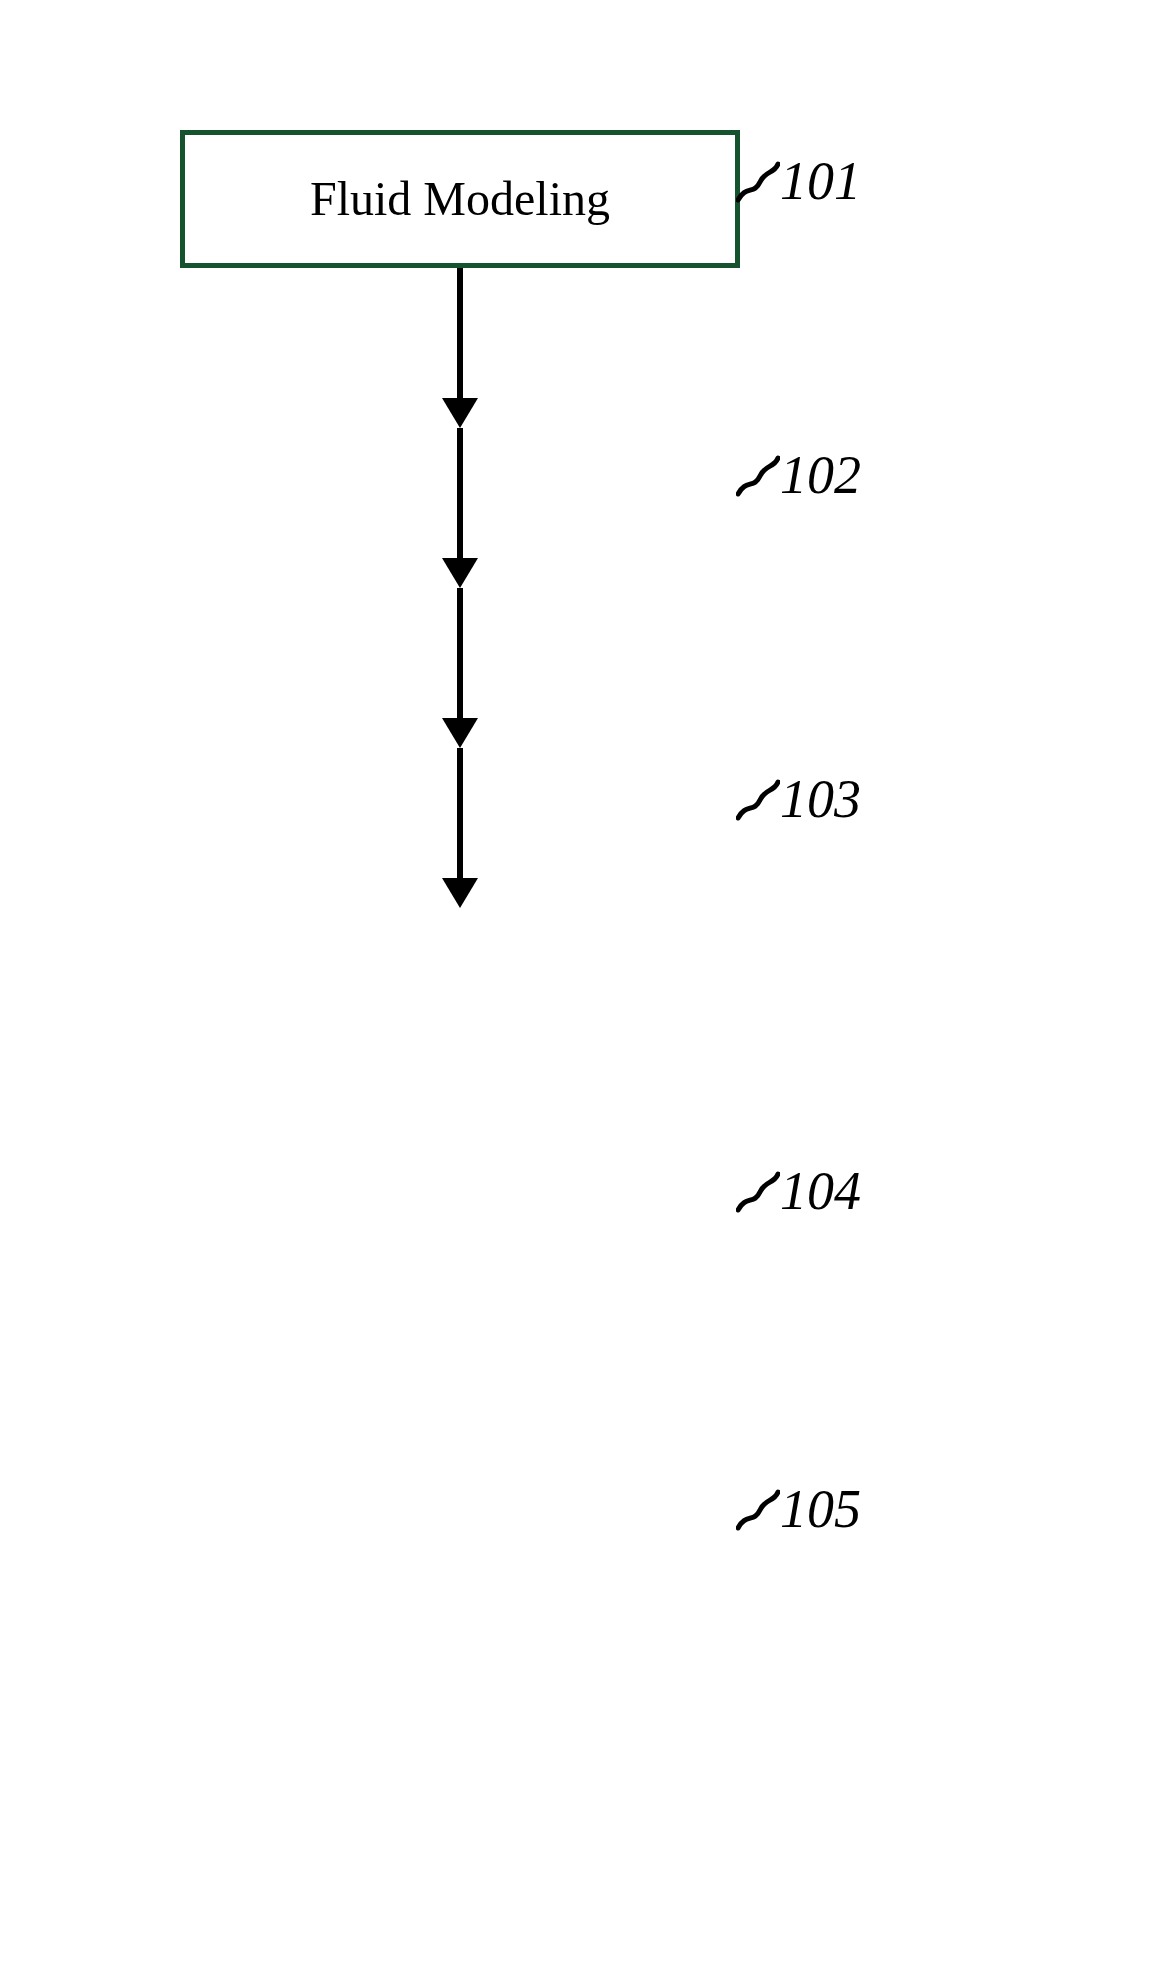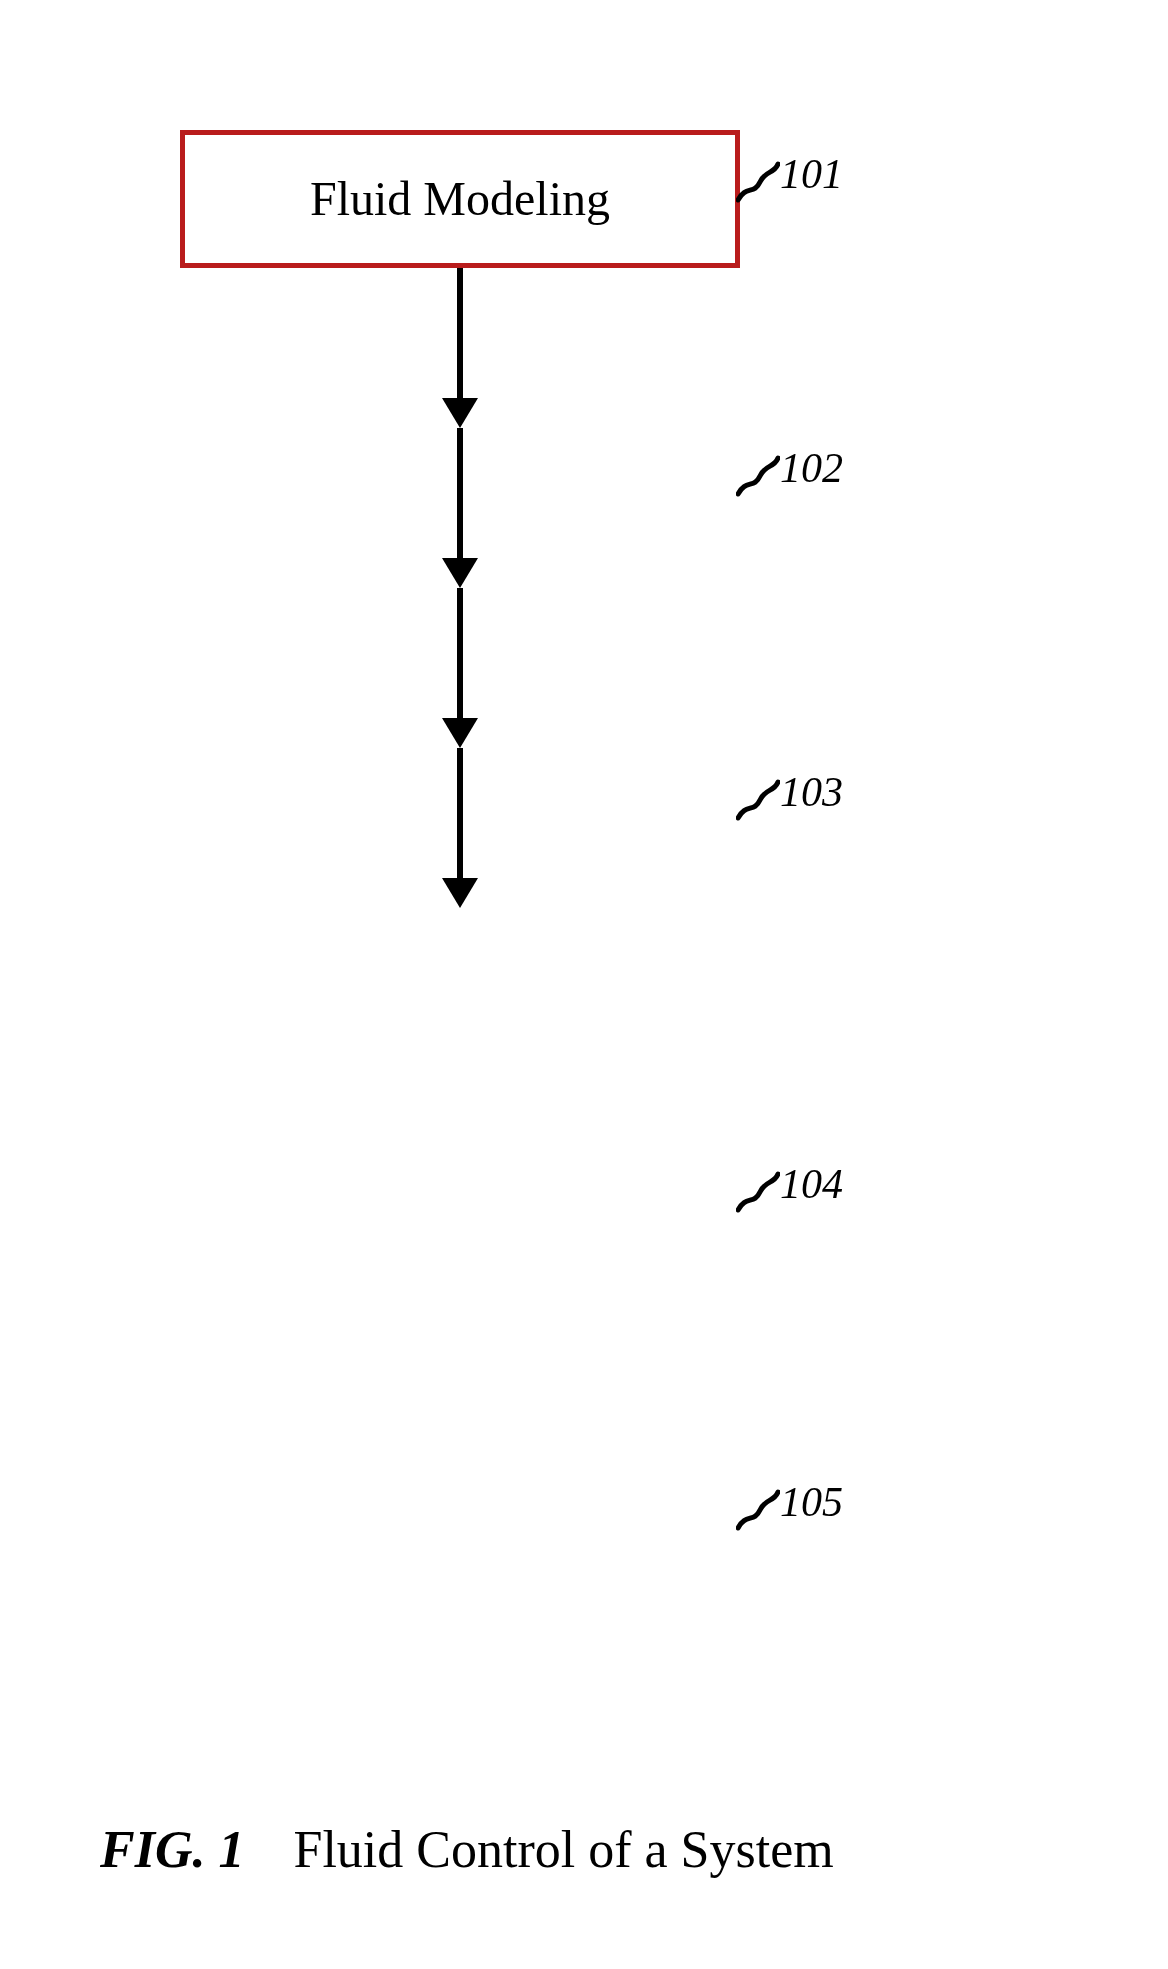--- a/index.html
+++ b/index.html
@@ -20,21 +20,21 @@
     position: absolute;
     left: 180px;
     top: 130px;
     width: 560px;
     display: flex;
     flex-direction: column;
     align-items: center;
   }
   .box {
     width: 560px;
-    border: 5px solid #b91c1c;
+    border: 5px solid #14532d;
     box-sizing: border-box;
     display: flex;
     flex-direction: column;
     align-items: center;
     justify-content: center;
     font-size: 48px;
     line-height: 1.2;
     text-align: center;
     padding: 35px 20px;
     background: #fff;
@@ -56,21 +56,21 @@
     height: 0;
     border-left: 18px solid transparent;
     border-right: 18px solid transparent;
     border-top: 30px solid #000;
   }
   .callout {
     position: absolute;
     left: 780px;
     font-style: italic;
     font-family: "Times New Roman", Times, serif;
-    font-size: 42px;
+    font-size: 54px;
   }
   .callout svg {
     position: absolute;
     left: -44px;
     top: 10px;
   }
   .caption {
     position: absolute;
     left: 100px;
     bottom: 90px;
@@ -143,17 +143,13 @@
     <span>104</span>
   </div>
 
   <div class="callout" style="top:1478px;">
     <svg width="44" height="44" viewBox="0 0 44 44">
       <path d="M2 40 C 10 25, 18 35, 24 22 C 30 10, 38 14, 42 4" stroke="#000" stroke-width="5" fill="none" stroke-linecap="round"></path>
     </svg>
     <span>105</span>
   </div>
 
-  <div class="caption">
-    <span class="fig">FIG. 1</span>
-    <span>Fluid Control of a System</span>
-  </div>
 </div>
 
 </body></html>

